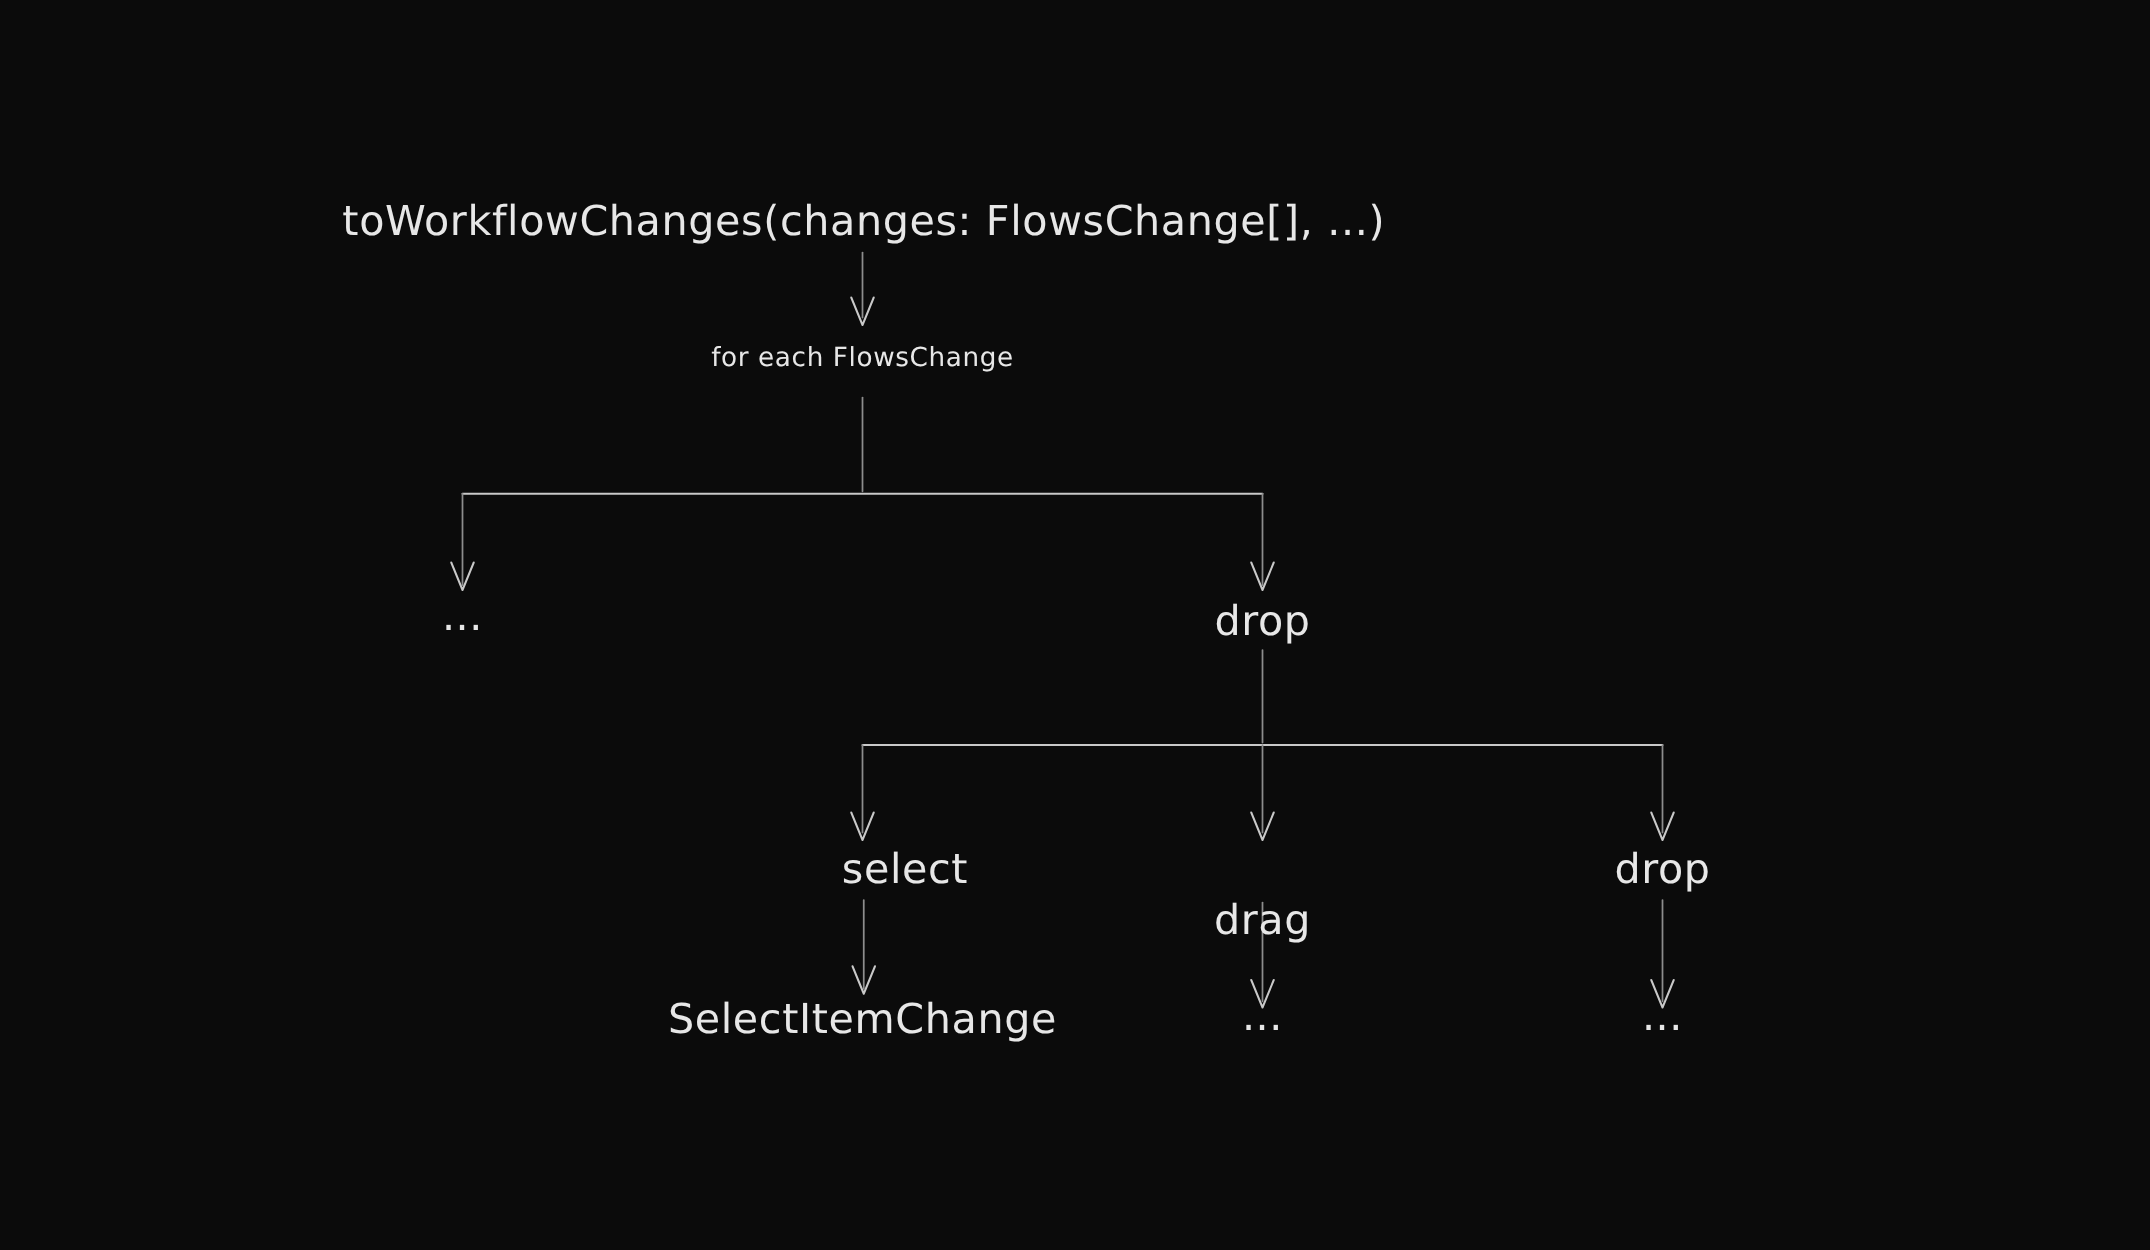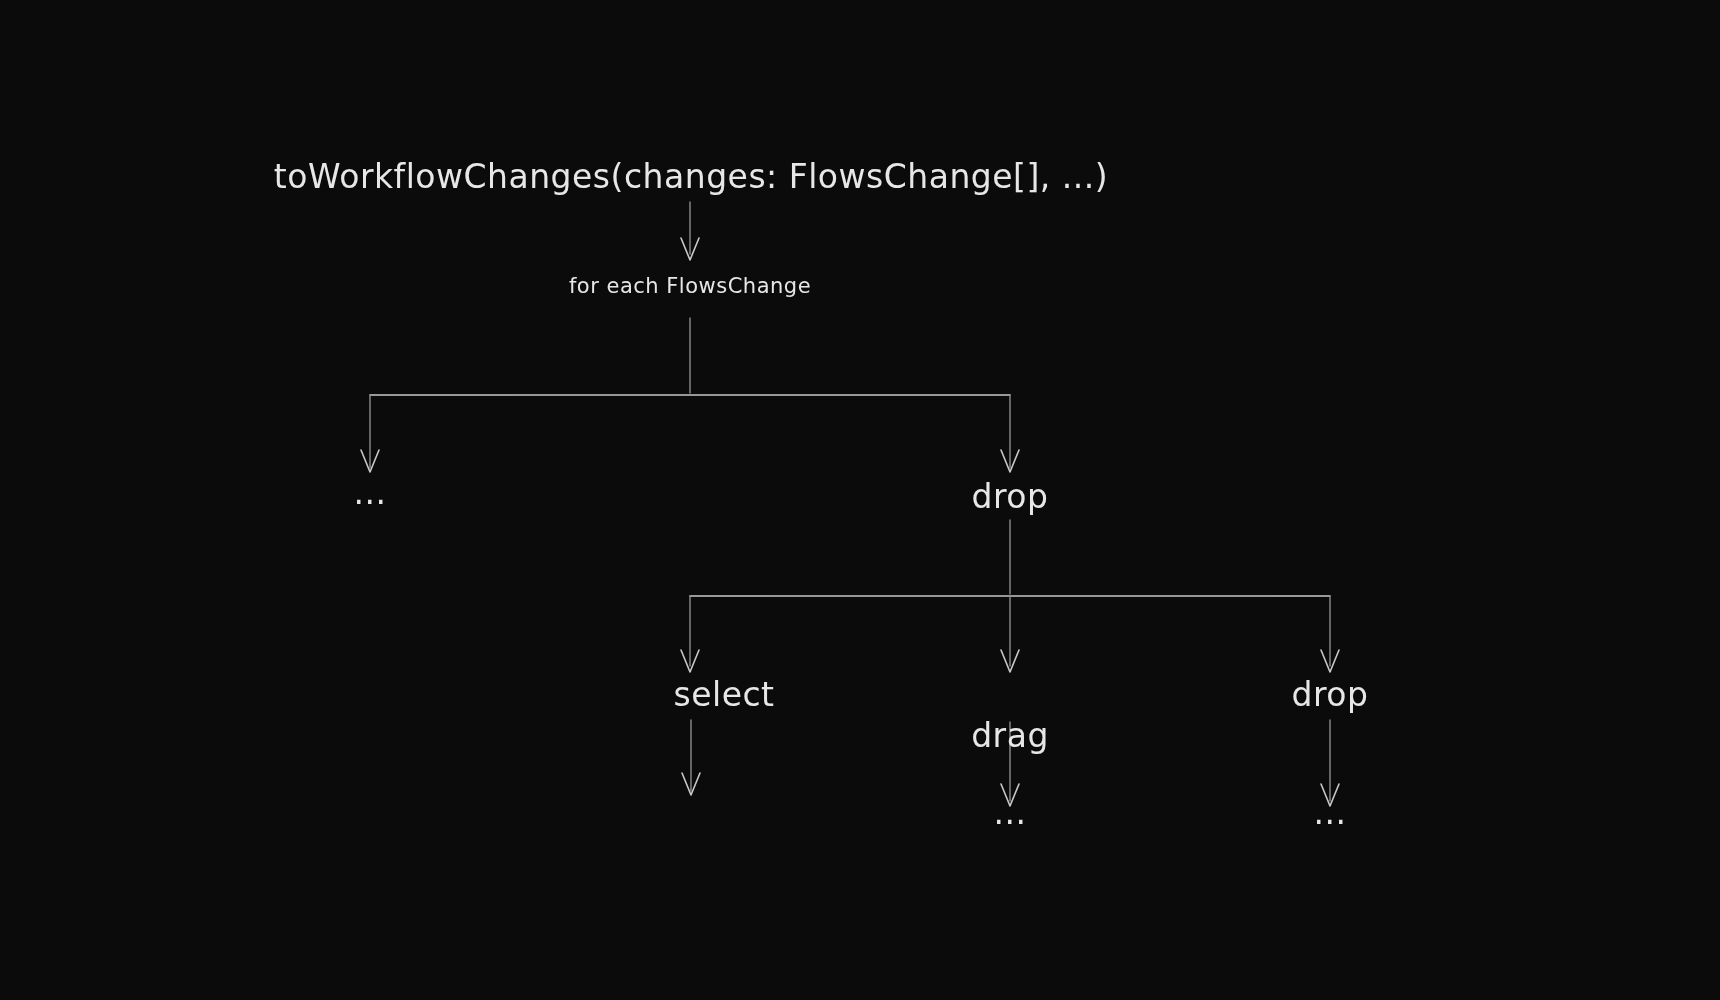--- a/index.html
+++ b/index.html
@@ -99,18 +99,19 @@
   <div class="node" style="left:370px; top:474px;">...</div>
 
   <div class="node" style="left:1010px; top:478px;">drop</div>
 
   <div class="node" style="left:691px; top:676px;margin-left:33px;">select</div>
 
   <div class="node" style="left:1010px; top:676px;margin-top:41px;">drag</div>
 
   <div class="node" style="left:1330px; top:676px;">drop</div>
 
+  <div class="node" style="left:690px; top:796px;">SelectItemChange</div>
 
   <div class="node" style="left:1010px; top:794px;">...</div>
 
   <div class="node" style="left:1330px; top:794px;">...</div>
 
 </div>
 
 </body></html>

